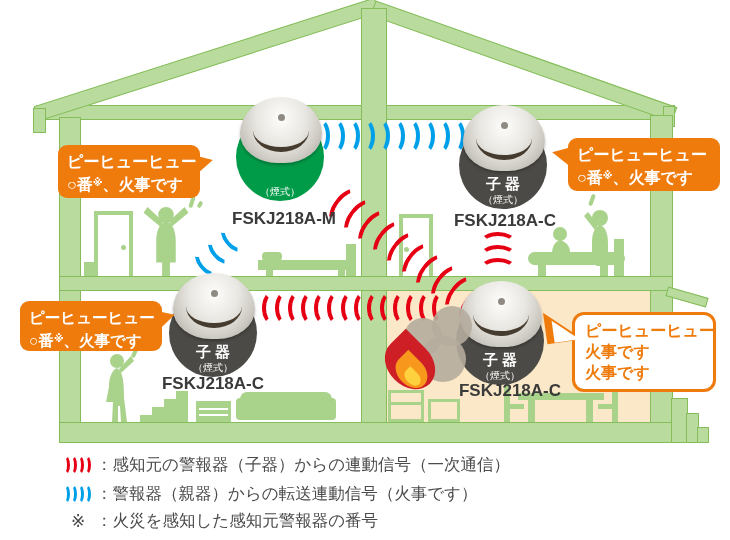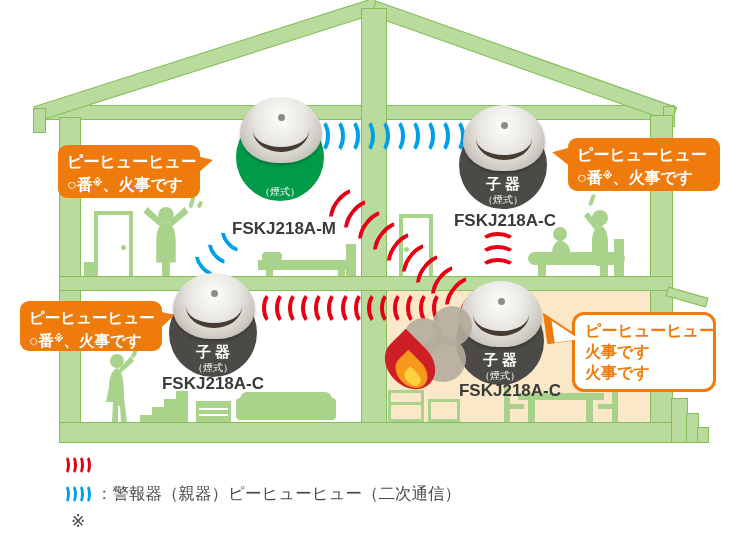--- a/index.html
+++ b/index.html
@@ -225,21 +225,21 @@
   <div class="smoke z6" style="left:432px;top:306px;width:40px;height:40px;"></div>
   <div class="flameO z7"></div>
   <div class="flameI z7"></div>
   <div class="flameC z7"></div>
 
   <div class="unit z5" style="left:236px;top:103px;">
     <div class="circle parent"></div>
     <div class="dome"></div>
     <div class="ctype">（煙式）</div>
   </div>
-  <div class="model z8" style="left:222px;top:219px;">FSKJ218A-M</div>
+  <div class="model z8" style="left:222px;top:209px;">FSKJ218A-M</div>
 
   <div class="unit z5" style="left:459px;top:111px;">
     <div class="circle child"></div>
     <div class="dome"></div>
     <div class="cname">子 器</div>
     <div class="ctype">（煙式）</div>
   </div>
   <div class="model z8" style="left:443px;top:211px;">FSKJ218A-C</div>
 
   <div class="unit z5" style="left:169px;top:279px;">
@@ -284,27 +284,29 @@
     <div>火事です</div>
   </div>
 
   <div class="lrow" style="top:453px;">
     <span class="lsym wave">
         <i class="arc red" style="left: 0px; top: 1px; width: 10px; height: 20px; border-width: 3px; transform: rotate(0deg);"></i>
         <i class="arc red" style="left: 7px; top: 1px; width: 10px; height: 20px; border-width: 3px; transform: rotate(0deg);"></i>
         <i class="arc red" style="left: 14px; top: 1px; width: 10px; height: 20px; border-width: 3px; transform: rotate(0deg);"></i>
         <i class="arc red" style="left: 21px; top: 1px; width: 10px; height: 20px; border-width: 3px; transform: rotate(0deg);"></i>
       </span>
+    <span>：感知元の警報器（子器）からの連動信号（一次通信）</span>
   </div>
   <div class="lrow" style="top:482px;">
     <span class="lsym wave">
         <i class="arc blue" style="left: 0px; top: 1px; width: 10px; height: 20px; border-width: 3px; transform: rotate(0deg);"></i>
         <i class="arc blue" style="left: 7px; top: 1px; width: 10px; height: 20px; border-width: 3px; transform: rotate(0deg);"></i>
         <i class="arc blue" style="left: 14px; top: 1px; width: 10px; height: 20px; border-width: 3px; transform: rotate(0deg);"></i>
         <i class="arc blue" style="left: 21px; top: 1px; width: 10px; height: 20px; border-width: 3px; transform: rotate(0deg);"></i>
       </span>
-    <span>：警報器（親器）ピーヒューヒュー（二次通信）</span>
+    <span>：警報器（親器）からの転送連動信号（火事です）</span>
   </div>
   <div class="lrow" style="top:509px;">
     <span class="lnote">※</span>
+    <span>：火災を感知した感知元警報器の番号</span>
   </div>
 
 </div>
 
 </body></html>

